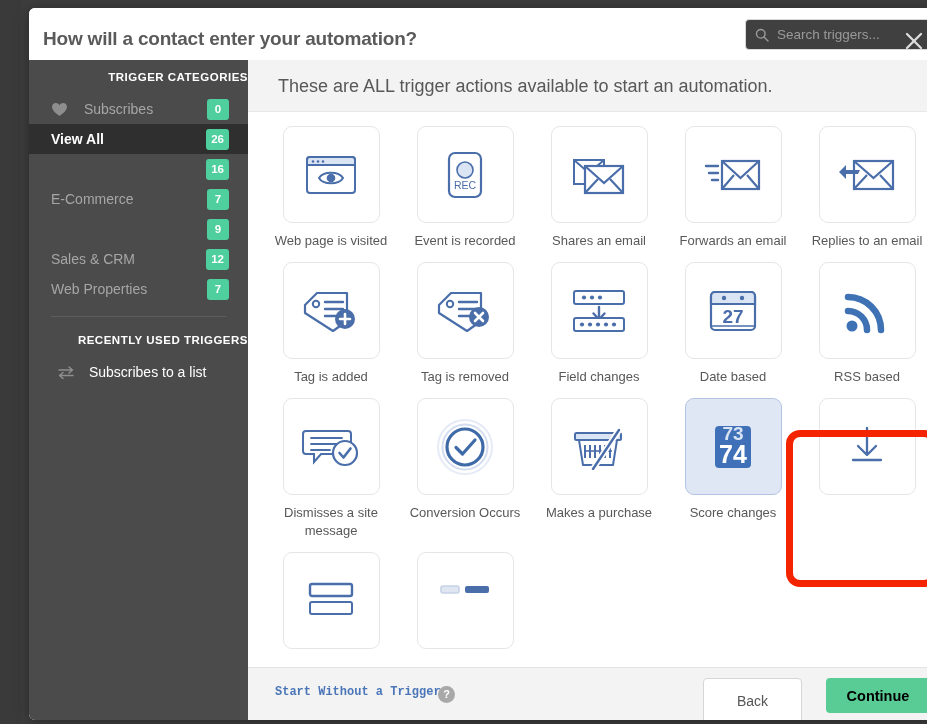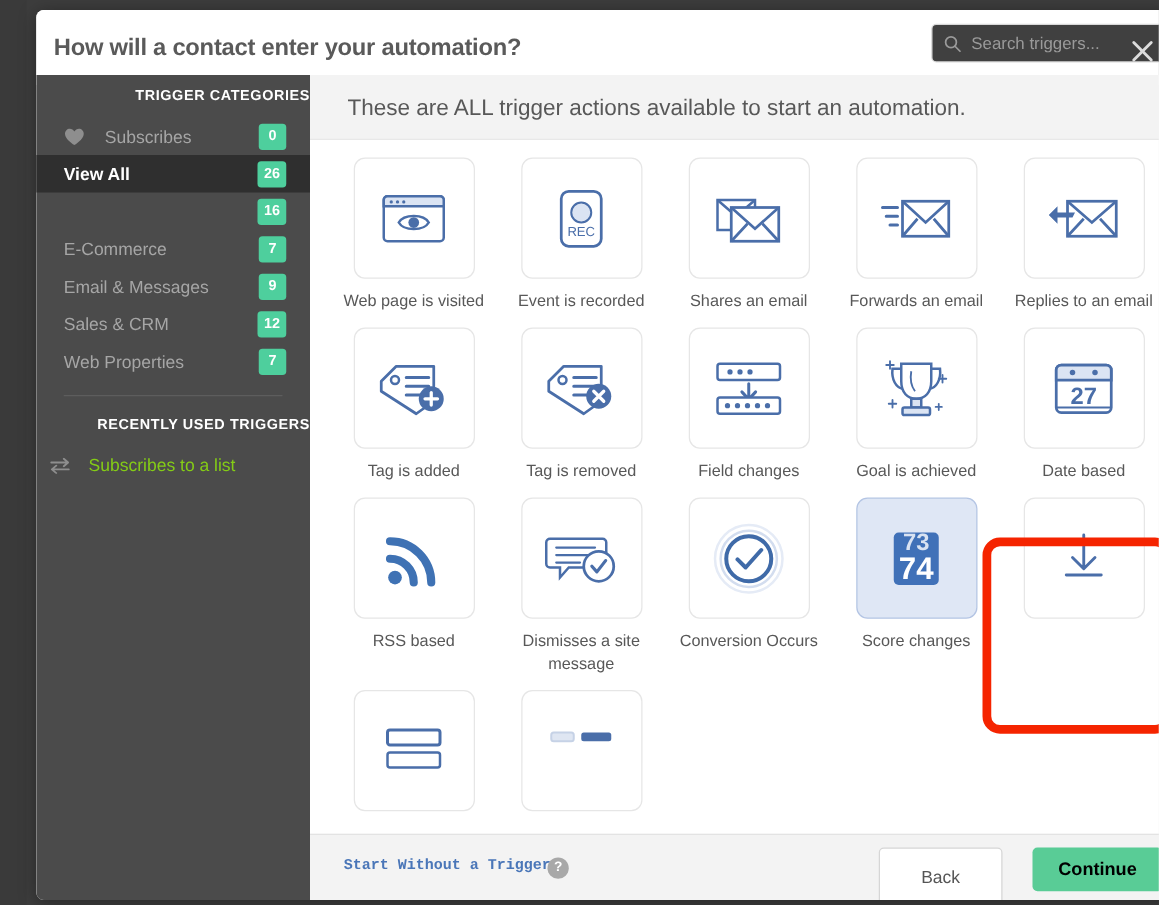--- a/index.html
+++ b/index.html
@@ -90,22 +90,22 @@
     min-width: 22px; height: 21px; line-height: 21px;
     background: #4ecf9d; color: #fff;
     font-size: 11.5px; font-weight: bold;
     text-align: center; border-radius: 3px;
     padding: 0 5px;
   }
   .side-divider {
     margin: 12px 22px 0 22px; height: 1px; background: #5d5d5d;
   }
   .recent-item {
-    height: 30px; line-height: 30px; padding-left: 10px;
-    color: #84cc16; font-size: 14px; cursor: pointer;
+    height: 30px; line-height: 30px; padding-left: 28px;
+    color: #ffffff; font-size: 14px; cursor: pointer;
   }
   .recent-item .sw {
     display: inline-block; width: 18px; height: 13px;
     vertical-align: -2px; margin-right: 10px;
   }
   
   .content {
     position: absolute; left: 219px; top: 52px;
     width: 692px; height: 660px;
     background: #ffffff;
@@ -262,21 +262,20 @@
       <div class="side-item">
         <span class="badge">16</span>
       </div>
 
       <div class="side-item">
         <span class="lbl">E-Commerce</span>
         <span class="badge">7</span>
       </div>
 
       <div class="side-item">
-        <span class="lbl">Email &amp; Messages</span>
         <span class="badge">9</span>
       </div>
 
       <div class="side-item">
         <span class="lbl">Sales &amp; CRM</span>
         <span class="badge">12</span>
       </div>
 
       <div class="side-item">
         <span class="lbl">Web Properties</span>
@@ -423,39 +422,20 @@
                     <circle cx="19" cy="36.5" r="2.1" fill="#4a6ea9"></circle>
                     <circle cx="27" cy="36.5" r="2.1" fill="#4a6ea9"></circle>
                     <circle cx="35" cy="36.5" r="2.1" fill="#4a6ea9"></circle>
                     <circle cx="43" cy="36.5" r="2.1" fill="#4a6ea9"></circle>
                 </svg>
               </span>
             </div>
             <div class="card-label">Field changes</div>
           </div>
 
-          <div class="card">
-            <div class="card-tile">
-              <span>
-                <svg width="56" height="52" viewBox="0 0 56 52">
-                  <path d="M16 6 H40 V20 C40 29 35 34 28 34 C21 34 16 29 16 20 Z" fill="#fff" stroke="#4a6ea9" stroke-width="2"></path>
-                  <path d="M16 10 H9 C8 19 12 25 17 26" fill="none" stroke="#4a6ea9" stroke-width="2"></path>
-                  <path d="M40 10 H47 C48 19 44 25 39 26" fill="none" stroke="#4a6ea9" stroke-width="2"></path>
-                  <path d="M24 34 H32 V41 H24 Z" fill="#dbe4f3" stroke="#4a6ea9" stroke-width="2"></path>
-                  <rect x="17" y="41" width="22" height="6" rx="1.5" fill="#dbe4f3" stroke="#4a6ea9" stroke-width="2"></rect>
-                  <path d="M24 12 C23 18 24 24 27 28" fill="none" stroke="#4a6ea9" stroke-width="1.5"></path>
-                  <path d="M7 4 L7 10 M4 7 L10 7" stroke="#4a6ea9" stroke-width="1.5" stroke-linecap="round"></path>
-                  <path d="M49 15 L49 21 M46 18 L52 18" stroke="#4a6ea9" stroke-width="1.5" stroke-linecap="round"></path>
-                  <path d="M9 35 L9 41 M6 38 L12 38" stroke="#4a6ea9" stroke-width="1.5" stroke-linecap="round"></path>
-                  <path d="M46 38 L46 43 M43.5 40.5 L48.5 40.5" stroke="#4a6ea9" stroke-width="1.4" stroke-linecap="round"></path>
-                </svg>
-              </span>
-            </div>
-            <div class="card-label">Goal is achieved</div>
-          </div>
 
           <div class="card">
             <div class="card-tile">
               <span>
                 <svg width="52" height="50" viewBox="0 0 52 50">
                   <rect x="4" y="6" width="44" height="38" rx="4" fill="#fff" stroke="#4a6ea9" stroke-width="2.2"></rect>
                   <path d="M4 10 a4 4 0 0 1 4-4 h36 a4 4 0 0 1 4 4 v8 H4 Z" fill="#dbe4f3" stroke="#4a6ea9" stroke-width="2.2"></path>
                   <circle cx="17" cy="12" r="2.2" fill="#4a6ea9"></circle>
                     <circle cx="35" cy="12" r="2.2" fill="#4a6ea9"></circle>
                   <path d="M4 40 h44" stroke="#4a6ea9" stroke-width="1.6"></path>
@@ -500,20 +480,35 @@
                   <circle cx="29" cy="29" r="27" fill="none" stroke="#e5ebf6" stroke-width="2"></circle>
                   <circle cx="29" cy="29" r="22.5" fill="none" stroke="#d3ddef" stroke-width="2"></circle>
                   <circle cx="29" cy="29" r="18" fill="none" stroke="#3f6aa8" stroke-width="3.2"></circle>
                   <path d="M20 29.5 L26.5 36 L39 22" fill="none" stroke="#3f6aa8" stroke-width="3.2" stroke-linecap="round" stroke-linejoin="round"></path>
                 </svg>
               </span>
             </div>
             <div class="card-label">Conversion Occurs</div>
           </div>
 
+          <div class="card">
+            <div class="card-tile">
+              <span>
+                <svg width="56" height="46" viewBox="0 0 56 46">
+                  <rect x="4" y="9" width="46" height="7" rx="1.5" fill="#dbe4f3" stroke="#4a6ea9" stroke-width="2"></rect>
+                  <path d="M8 16 L12 41 H42 L46 16 Z" fill="#fff" stroke="#4a6ea9" stroke-width="2" stroke-linejoin="round"></path>
+                  <path d="M14 21 V34 M19 21 V34 M24 21 V34 M29 21 V34 M34 21 V34 M39 21 V34" stroke="#4a6ea9" stroke-width="2"></path>
+                  <path d="M13 27 H41" stroke="#4a6ea9" stroke-width="1.6"></path>
+                  <path d="M22 45 L48 6" stroke="#fff" stroke-width="6" stroke-linecap="round"></path>
+                  <path d="M22 45 L48 6" stroke="#4a6ea9" stroke-width="2.4" stroke-linecap="round"></path>
+                </svg>
+              </span>
+            </div>
+            <div class="card-label">Makes a purchase</div>
+          </div>
 
           <div class="card selected">
             <div class="card-tile">
               <span>
                 <svg width="60" height="58" viewBox="0 0 60 58">
                   <defs>
                       <clipPath id="scoreclip">
                         <rect x="12" y="8" width="36" height="42" rx="4"></rect>
                       </clipPath>
                     </defs>

